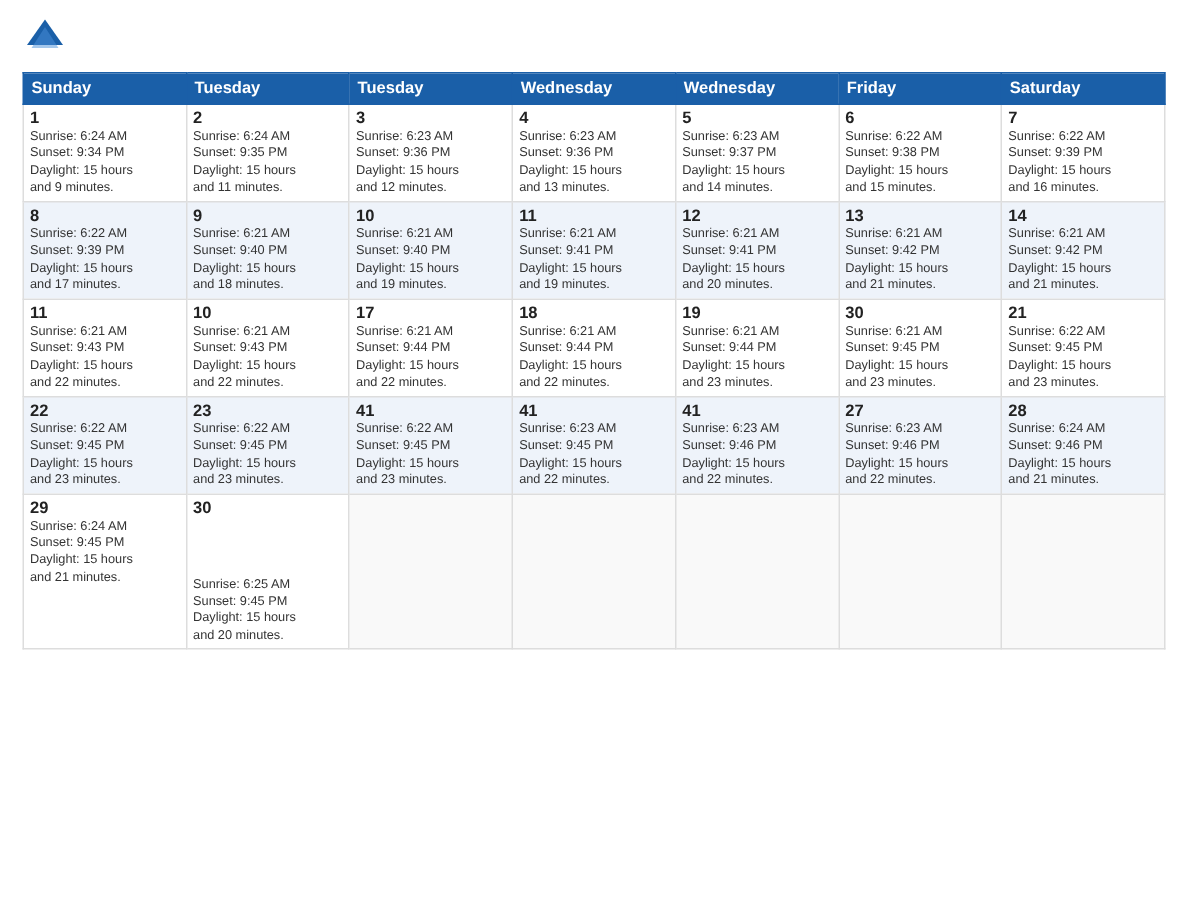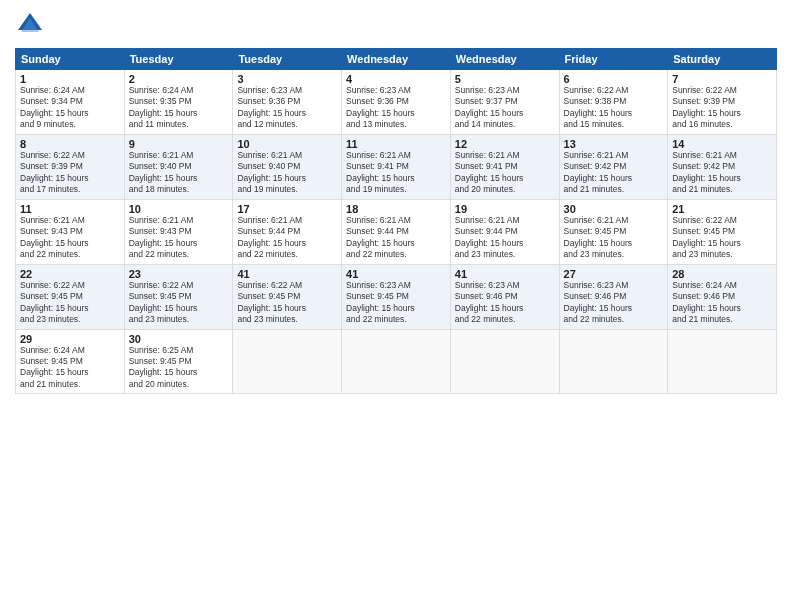--- a/index.html
+++ b/index.html
@@ -344,21 +344,21 @@
         <tr>
           <td>
             <span class="day-num">29</span>
             <div class="day-info" style="white-space: pre-line;">Sunrise: 6:24 AM
 Sunset: 9:45 PM
 Daylight: 15 hours
 and 21 minutes.</div>
           </td>
           <td>
             <span class="day-num">30</span>
-            <div class="day-info" style="white-space: pre-line;">Sunrise: 6:25 AM
+            <div class="day-info" style="white-space: pre-line; margin-top: 39px;">Sunrise: 6:25 AM
 Sunset: 9:45 PM
 Daylight: 15 hours
 and 20 minutes.</div>
           </td>
           <td class="empty-cell"></td>
           <td class="empty-cell"></td>
           <td class="empty-cell"></td>
           <td class="empty-cell"></td>
           <td class="empty-cell"></td>
         </tr>

